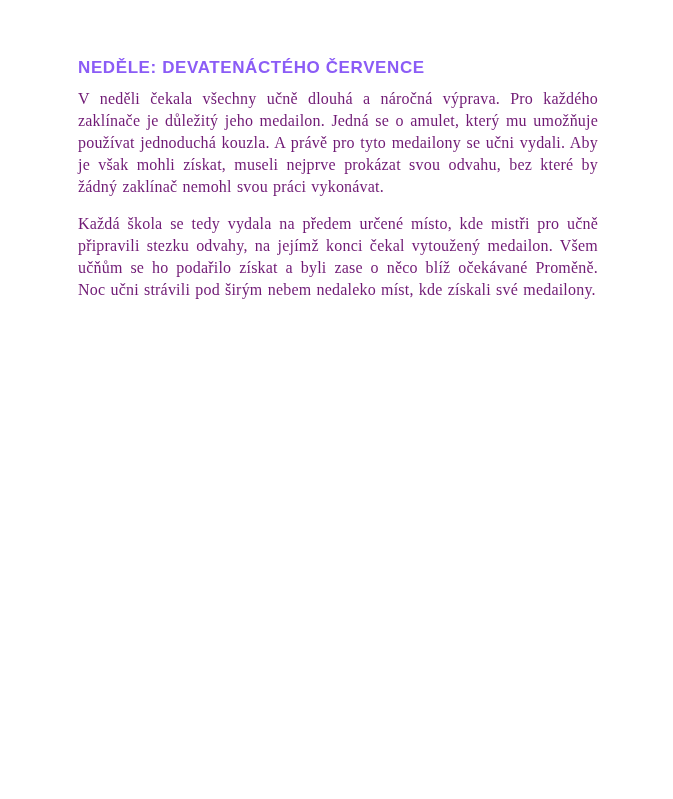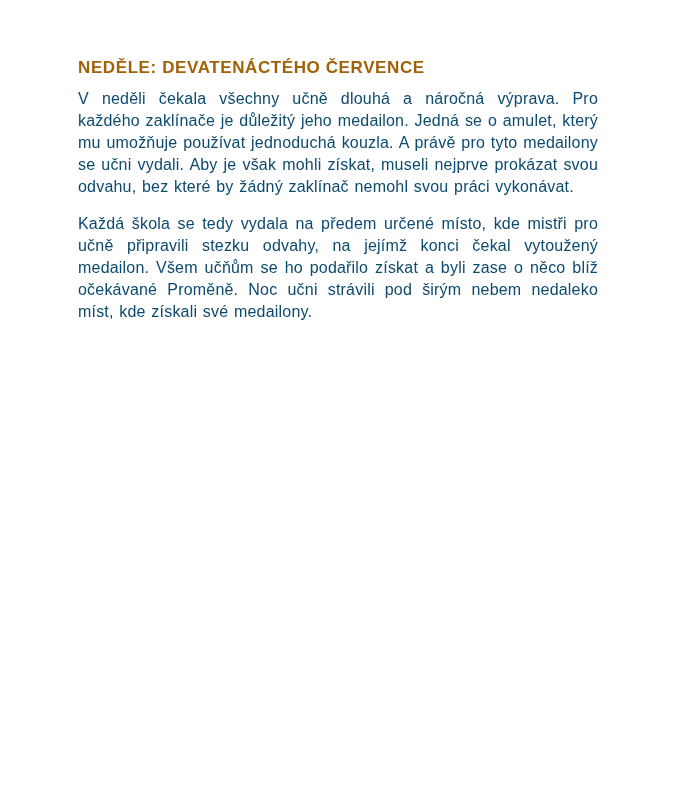--- a/index.html
+++ b/index.html
@@ -18,32 +18,32 @@
     width: 673px;
     height: 799px;
     background: #ffffff;
     padding: 58px 75px 0 78px;
   }
   .heading {
     margin: 0 0 10px 0;
     font-size: 17px;
     font-weight: 700;
     letter-spacing: 0.6px;
-    color: #a16207;
+    color: #8b5cf6;
     font-family: "Liberation Sans", sans-serif;
   }
   .para {
     margin: 0 0 15px 0;
     font-size: 16px;
     line-height: 22px;
-    color: #0c4a6e;
+    color: #701a75;
     text-align: justify;
     letter-spacing: 0.2px;
     word-spacing: 1px;
-    font-family: Liberation Sans, sans-serif;
+    font-family: Liberation Serif, serif;
   }
 </style>
 </head>
 <body>
 
 <div class="page">
   <h1 class="heading">NEDĚLE: DEVATENÁCTÉHO ČERVENCE</h1>
   <p class="para">V neděli čekala všechny učně dlouhá a náročná výprava. Pro každého zaklínače je důležitý jeho medailon. Jedná se o amulet, který mu umožňuje používat jednoduchá kouzla. A právě pro tyto medailony se učni vydali. Aby je však mohli získat, museli nejprve prokázat svou odvahu, bez které by žádný zaklínač nemohl svou práci vykonávat.</p>
   <p class="para">Každá škola se tedy vydala na předem určené místo, kde mistři pro učně připravili stezku odvahy, na jejímž konci čekal vytoužený medailon. Všem učňům se ho podařilo získat a byli zase o něco blíž očekávané Proměně. Noc učni strávili pod širým nebem nedaleko míst, kde získali své medailony.</p>
 </div>

